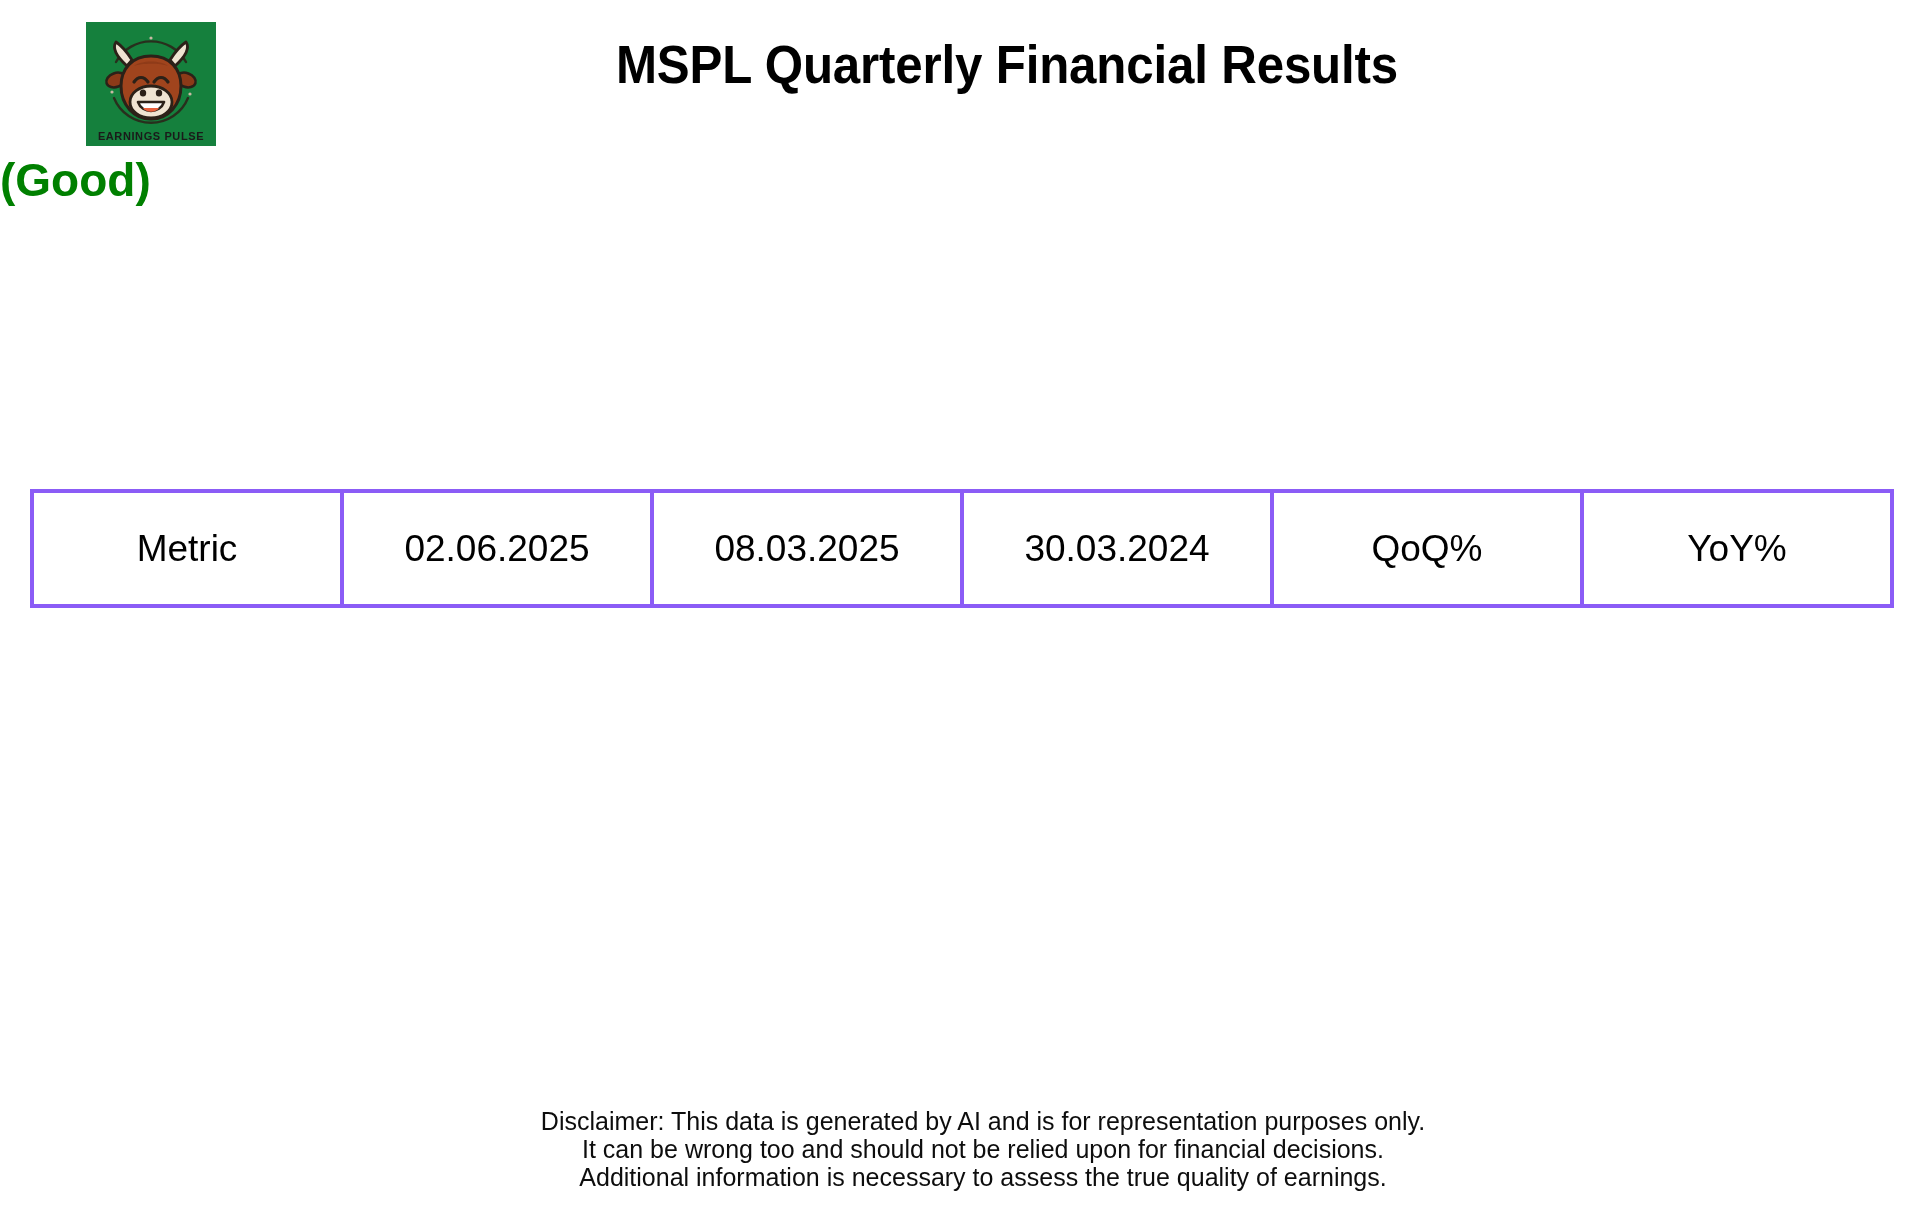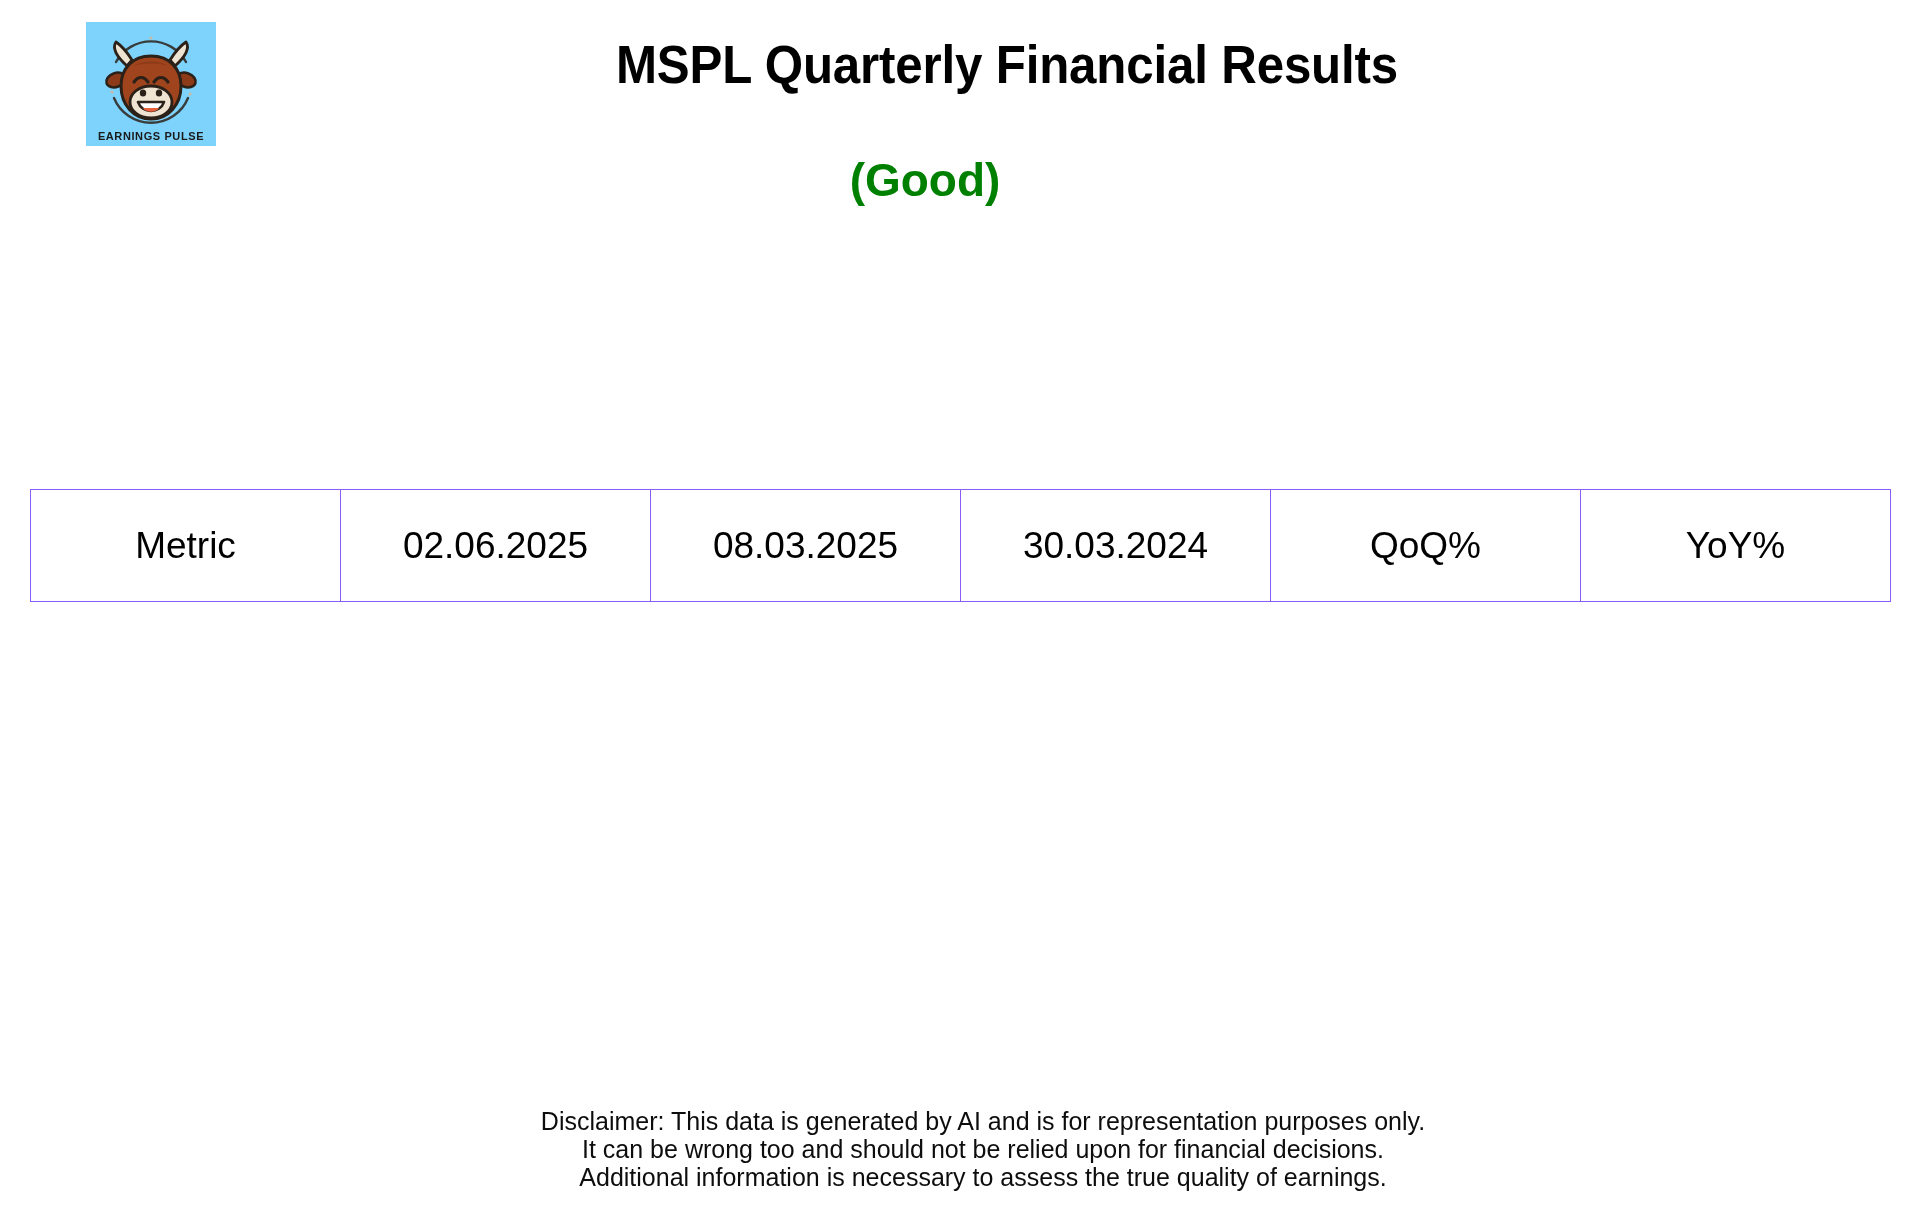--- a/index.html
+++ b/index.html
@@ -17,21 +17,21 @@
     color: #000000;
   }
 
   
   .logo-box {
     position: absolute;
     left: 86px;
     top: 22px;
     width: 130px;
     height: 124px;
-    background: #7dd3fc;
+    background: #15803d;
     overflow: hidden;
   }
   .logo-svg { display: block; width: 130px; height: 124px; }
 
   
   .title {
     position: absolute;
     left: 0;
     top: 33px;
     width: 2014px;
@@ -43,40 +43,40 @@
     line-height: 64px;
     white-space: nowrap;
     transform: scaleX(0.93);
     transform-origin: center top;
   }
   .subtitle {
     position: absolute;
     left: 0;
     top: 152px;
     width: 1850px;
-    text-align: center;
+    text-align: left;
     font-family: "Liberation Sans Narrow", "Liberation Sans", sans-serif;
     font-size: 46px;
     font-weight: bold;
     line-height: 56px;
     color: #008000;
     white-space: nowrap;
   }
 
   
   .results-table {
     position: absolute;
     left: 30px;
     top: 489px;
     width: 1860px;
     border-collapse: collapse;
     table-layout: fixed;
   }
   .results-table td {
-    border: 1px solid #8b5cf6;
+    border: 4px solid #8b5cf6;
     height: 95px;
     text-align: center;
     vertical-align: middle;
     font-family: "Liberation Sans Narrow", "Liberation Sans", sans-serif;
     font-size: 37px;
     font-weight: normal;
     color: #000000;
     padding: 8px 4px;
     white-space: nowrap;
   }

